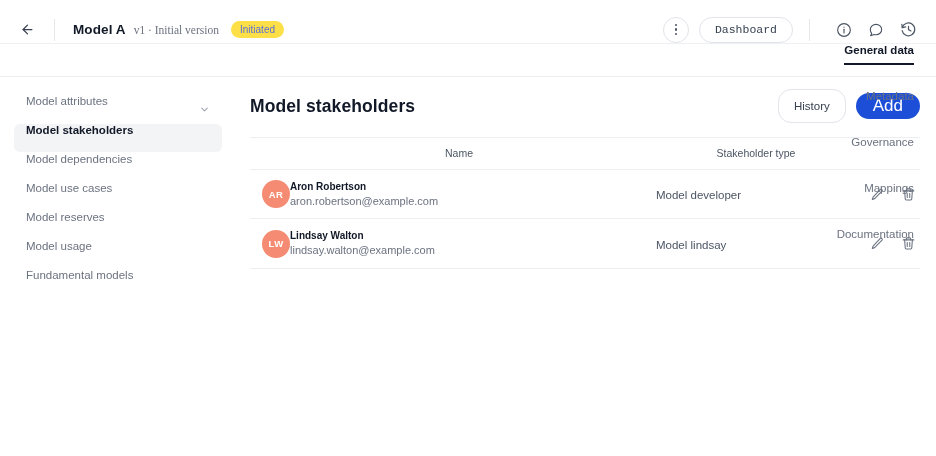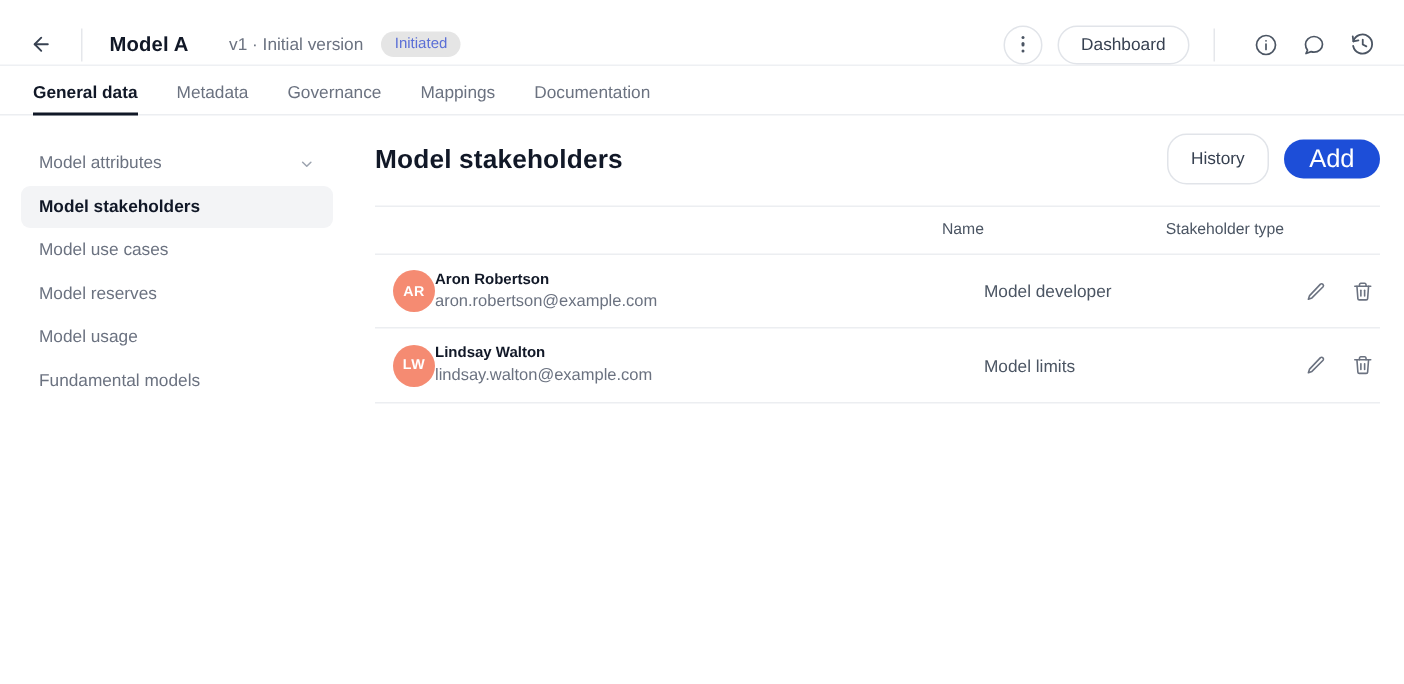--- a/index.html
+++ b/index.html
@@ -29,26 +29,26 @@
   }
   .vdivider {
     width: 1px; height: 22px; background: #e5e7eb;
     margin: 0 18px 0 14px; flex: 0 0 auto;
   }
   .model-title {
     font-size: 13.5px; font-weight: bold; color: #111827;
     letter-spacing: .1px; flex: 0 0 auto;
   }
   .model-version {
-    font-size: 11.5px; color: #6b7280; margin-left: 27px; flex: 0 0 auto;
+    font-size: 11.5px; color: #6b7280; margin-left: 8px; flex: 0 0 auto; font-family: Liberation Serif, serif;
   }
   .status-badge {
     margin-left: 12px;
     font-size: 10px;
-    background: #e5e5e5;
+    background: #fde047;
     color: #5b6fd6;
     padding: 3px 9px 3px 9px;
     border-radius: 9px;
     line-height: 1.1;
     flex: 0 0 auto;
   }
   .topbar-right {
     margin-left: auto;
     display: flex;
     align-items: center;
@@ -68,21 +68,21 @@
     margin-left: 10px;
     height: 26px;
     border: 1px solid #e1e4e9;
     border-radius: 13px;
     background: #fff;
     padding: 0 15px;
     font-size: 11.5px;
     color: #374151;
     display: flex; align-items: center;
     cursor: pointer;
-    font-family: Liberation Sans, sans-serif;
+    font-family: Liberation Mono, monospace;
     text-align: center;
   }
   .topbar-sep {
     width: 1px; height: 22px; background: #e5e7eb; margin: 0 14px 0 16px;
   }
   .icon-btn {
     width: 24px; height: 24px;
     display: flex; align-items: center; justify-content: center;
     color: #4b5563; cursor: pointer;
     margin-left: 8px;
@@ -90,20 +90,21 @@
   .icon-btn:first-of-type { margin-left: 0; }
 
   
   .tabs {
     height: 33px;
     display: flex;
     align-items: flex-end;
     padding: 0 22px;
     border-bottom: 1px solid #eceef1;
     gap: 26px;
+    flex-direction: column;
   }
   .tab {
     font-size: 11.5px;
     color: #6b7280;
     padding-bottom: 8px;
     cursor: pointer;
     position: relative;
     white-space: nowrap;
   }
   .tab.active { color: #111827; font-weight: bold; }
@@ -113,21 +114,21 @@
     left: 0; right: 0; bottom: -1px;
     height: 2px; background: #111827;
   }
 
   
   .body { display: flex; height: calc(456px - 44px - 33px); }
 
   .sidebar { width: 236px; padding: 18px 14px 0 14px; flex: 0 0 auto; }
   .side-item {
     height: 28px;
-    display: flex; align-items: center;
+    display: flex; 
     padding: 0 12px;
     border-radius: 6px;
     font-size: 11.5px;
     color: #6b7280;
     cursor: pointer;
     margin-bottom: 1px;
     gap: 30px;
   }
   .side-item.group { justify-content: space-between; }
   .side-item.active {
@@ -158,21 +159,21 @@
   .add-btn {
     height: 26px; padding: 0 17px;
     border: none; border-radius: 13px;
     background: #1d4ed8; color: #fff; font-size: 17px;
     display: flex; align-items: center; cursor: pointer;
     font-family: "Liberation Sans", sans-serif;
   }
 
   table.stk { width: 100%; border-collapse: collapse; table-layout: fixed; }
   table.stk th {
-    text-align: right;
+    text-align: center;
     font-size: 10.5px;
     font-weight: normal;
     color: #4b5563;
     padding: 9px 0 10px 0;
     border-top: 1px solid #eceef1;
     border-bottom: 1px solid #eceef1;
   }
   table.stk td {
     padding: 10px 0;
     border-bottom: 1px solid #eceef1;
@@ -255,20 +256,23 @@
     <div class="side-item group">
       <span class="side-label">Model attributes</span>
       <span class="chev">
         <svg width="11" height="11" viewBox="0 0 24 24" fill="none" stroke="currentColor" stroke-width="2.2" stroke-linecap="round" stroke-linejoin="round">
           <polyline points="6 9 12 15 18 9"></polyline>
         </svg>
       </span>
     </div>
     <div class="side-item active">
       <span class="side-label">Model stakeholders</span>
+    </div>
+    <div class="side-item">
+      <span class="side-label">Model dependencies</span>
     </div>
     <div class="side-item">
       <span class="side-label">Model use cases</span>
     </div>
     <div class="side-item">
       <span class="side-label">Model reserves</span>
     </div>
     <div class="side-item">
       <span class="side-label">Model usage</span>
     </div>
@@ -331,21 +335,21 @@
           <td class="col-name">
             <div class="person">
               <div class="avatar">LW</div>
               <div>
                 <div class="pname">Lindsay Walton</div>
                 <div class="pmail">lindsay.walton@example.com</div>
               </div>
             </div>
           </td>
           <td class="col-type">
-            <span class="ptype">Model limits</span>
+            <span class="ptype">Model lindsay</span>
           </td>
           <td class="col-act">
             <div class="row-actions">
               <span class="act-icon">
                 <svg width="15" height="15" viewBox="0 0 24 24" fill="none" stroke="currentColor" stroke-width="1.7" stroke-linecap="round" stroke-linejoin="round">
                   <path d="M16.5 3.9a2 2 0 0 1 2.8 2.8L7.4 18.6 3.6 19.9l1.3-3.8z"></path>
                 </svg>
               </span>
               <span class="act-icon">
                 <svg width="15" height="15" viewBox="0 0 24 24" fill="none" stroke="currentColor" stroke-width="1.7" stroke-linecap="round" stroke-linejoin="round">

